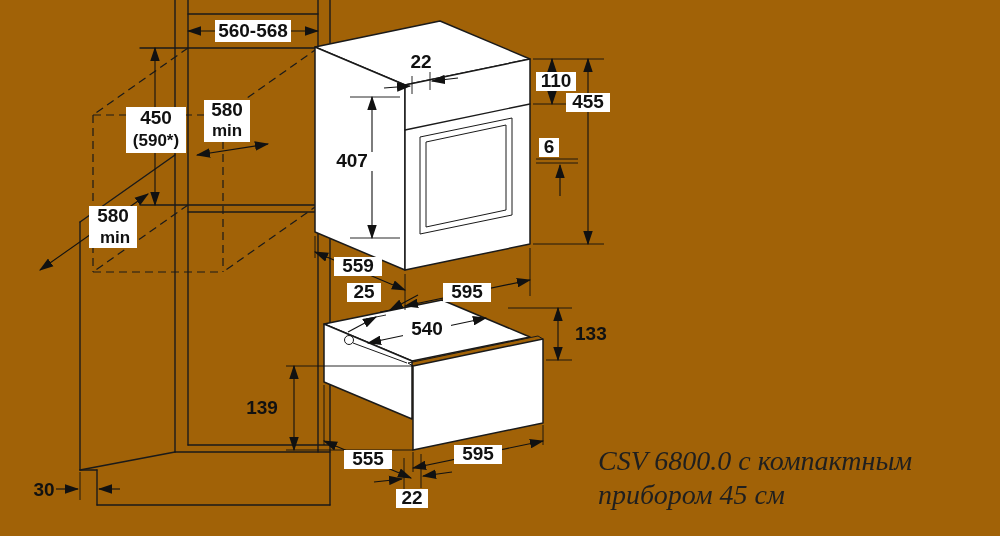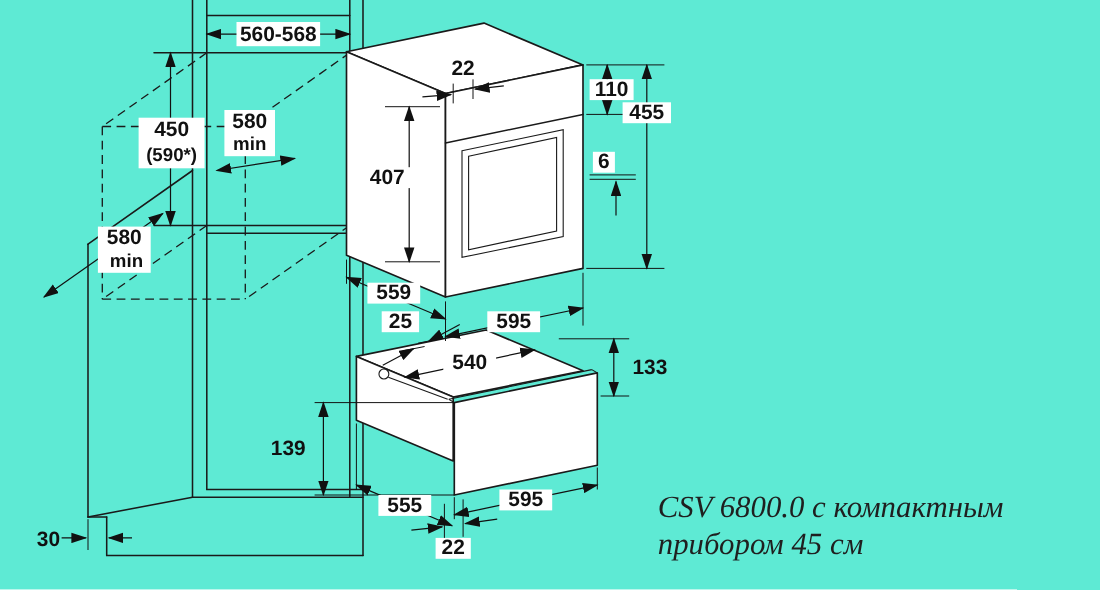--- a/index.html
+++ b/index.html
@@ -1,17 +1,17 @@
 <!DOCTYPE html>
 <html><head>
 <meta charset="utf-8">
 <style>
   html,body{margin:0;padding:0;background:#ffffff;}
   body{width:1000px;height:536px;overflow:hidden;}
-  .stage{position:relative;width:1000px;height:536px;background:#5eead4;}
+  .stage{position:relative;width:1000px;height:536px;background:#a16207;}
   svg{display:block;}
   .ln{stroke:#1a1a1a;stroke-width:1.4;fill:none;stroke-linecap:round;}
   .thin{stroke:#1a1a1a;stroke-width:1;fill:none;}
   .dash{stroke:#1a1a1a;stroke-width:1.2;fill:none;stroke-dasharray:8 5;}
   .face{fill:#ffffff;stroke:#1a1a1a;stroke-width:1.5;stroke-linejoin:round;}
   .dim{stroke:#111;stroke-width:1.1;fill:none;}
   .ext{stroke:#111;stroke-width:0.9;fill:none;}
   .bg{fill:#ffffff;}
   .dim-label{font:bold 19px "Liberation Sans", sans-serif;fill:#111;text-anchor:middle;}
   .dim-label.small{font-size:17px;}

